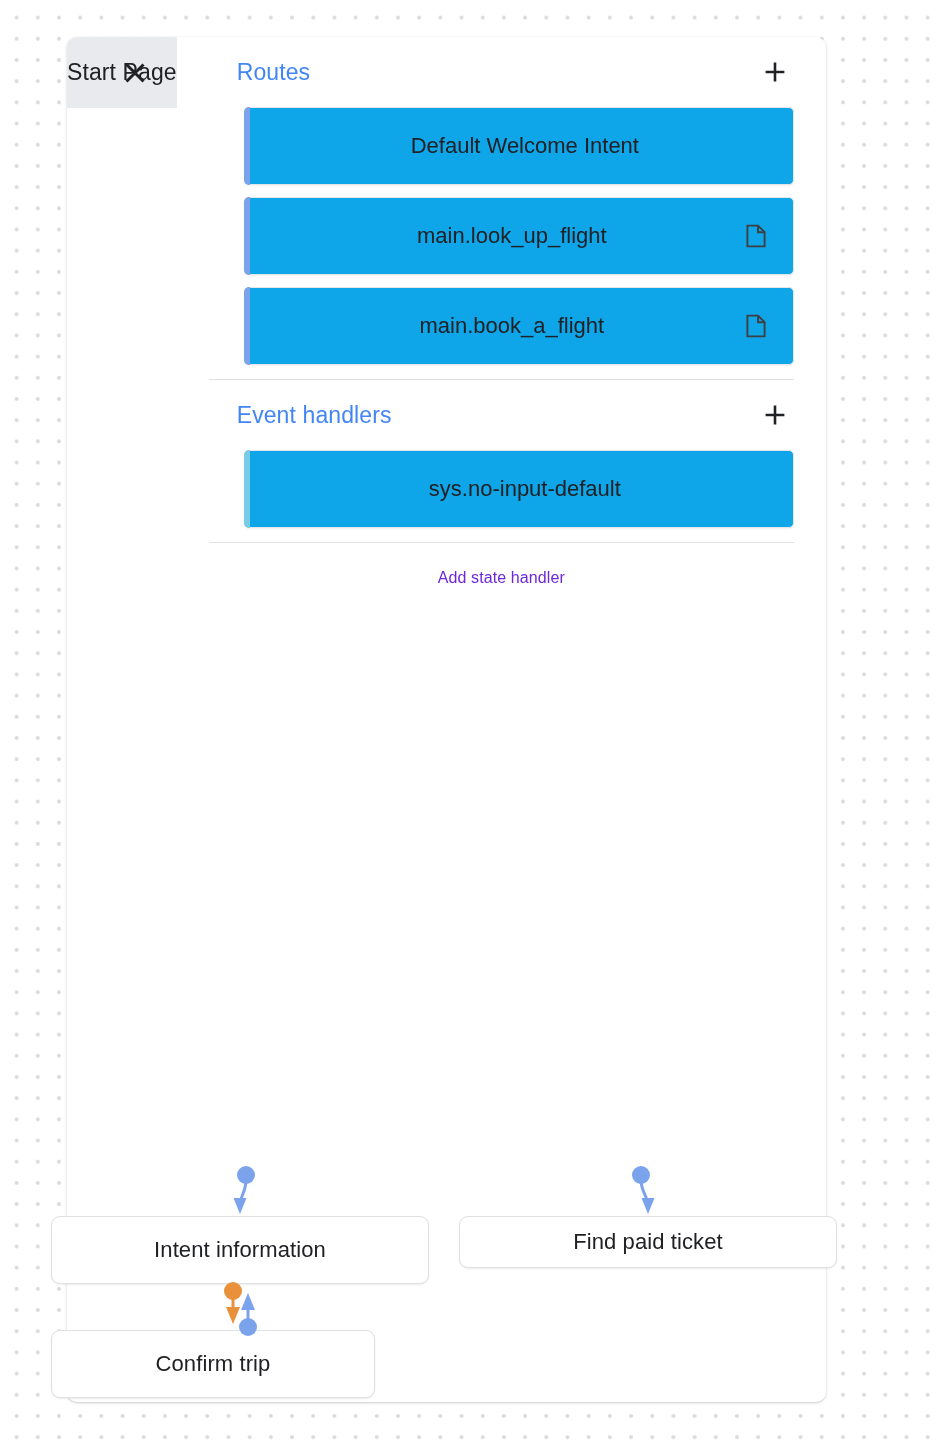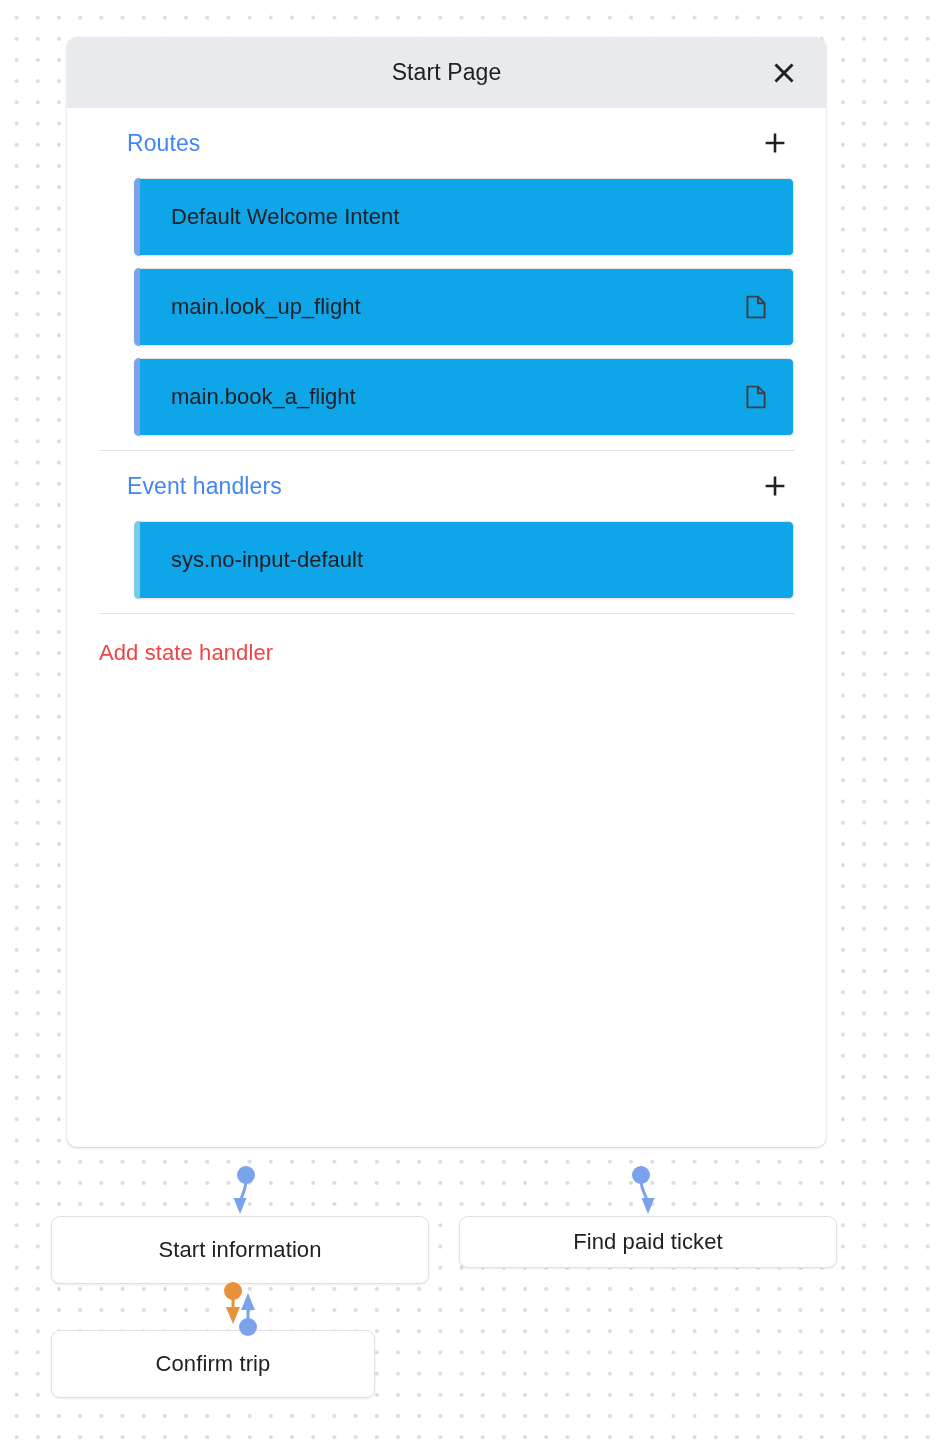--- a/index.html
+++ b/index.html
@@ -24,27 +24,27 @@
     position: absolute;
     inset: 0;
   }
 
   
   #page-panel {
     position: absolute;
     left: 67px;
     top: 37px;
     width: 759px;
-    height: 1110px;
+    height: 1365px;
     background: #ffffff;
     border-radius: 10px;
     box-shadow: 0 1px 3px rgba(60,64,67,.18), 0 1px 2px rgba(60,64,67,.10);
     overflow: hidden;
     display: flex;
-    flex-direction: column;
+    text-align: center;
   }
 
   
   .panel-header {
     position: relative;
     height: 71px;
     background: #e8eaed;
     flex: 0 0 auto;
     display: flex;
     align-items: center;
@@ -147,22 +147,22 @@
   .divider {
     height: 1px;
     background: #e0e2e5;
     margin: 14px 16px 0 16px;
   }
 
   .link-row {
     padding: 26px 16px 0 16px;
   }
   .state-link {
-    font-size: 22px;
-    color: #ef4444;
+    font-size: 16px;
+    color: #6d28d9;
     cursor: pointer;
     display: inline-block;
     letter-spacing: .1px;
   }
 
   
   .flow-node {
     position: absolute;
     background: #ffffff;
     border: 1px solid #dfe1e5;
@@ -268,21 +268,21 @@
       <div class="divider"></div>
 
       <div class="link-row">
         <span class="state-link">Add state handler</span>
       </div>
 
     </div>
   </div>
 
   <div class="flow-node" id="node-ticket-information">
-    <span class="node-label">Start information</span>
+    <span class="node-label">Intent information</span>
   </div>
 
   <div class="flow-node" id="node-find-paid-ticket">
     <span class="node-label">Find paid ticket</span>
   </div>
 
   <div class="flow-node" id="node-confirm-trip">
     <span class="node-label">Confirm trip</span>
   </div>
 

